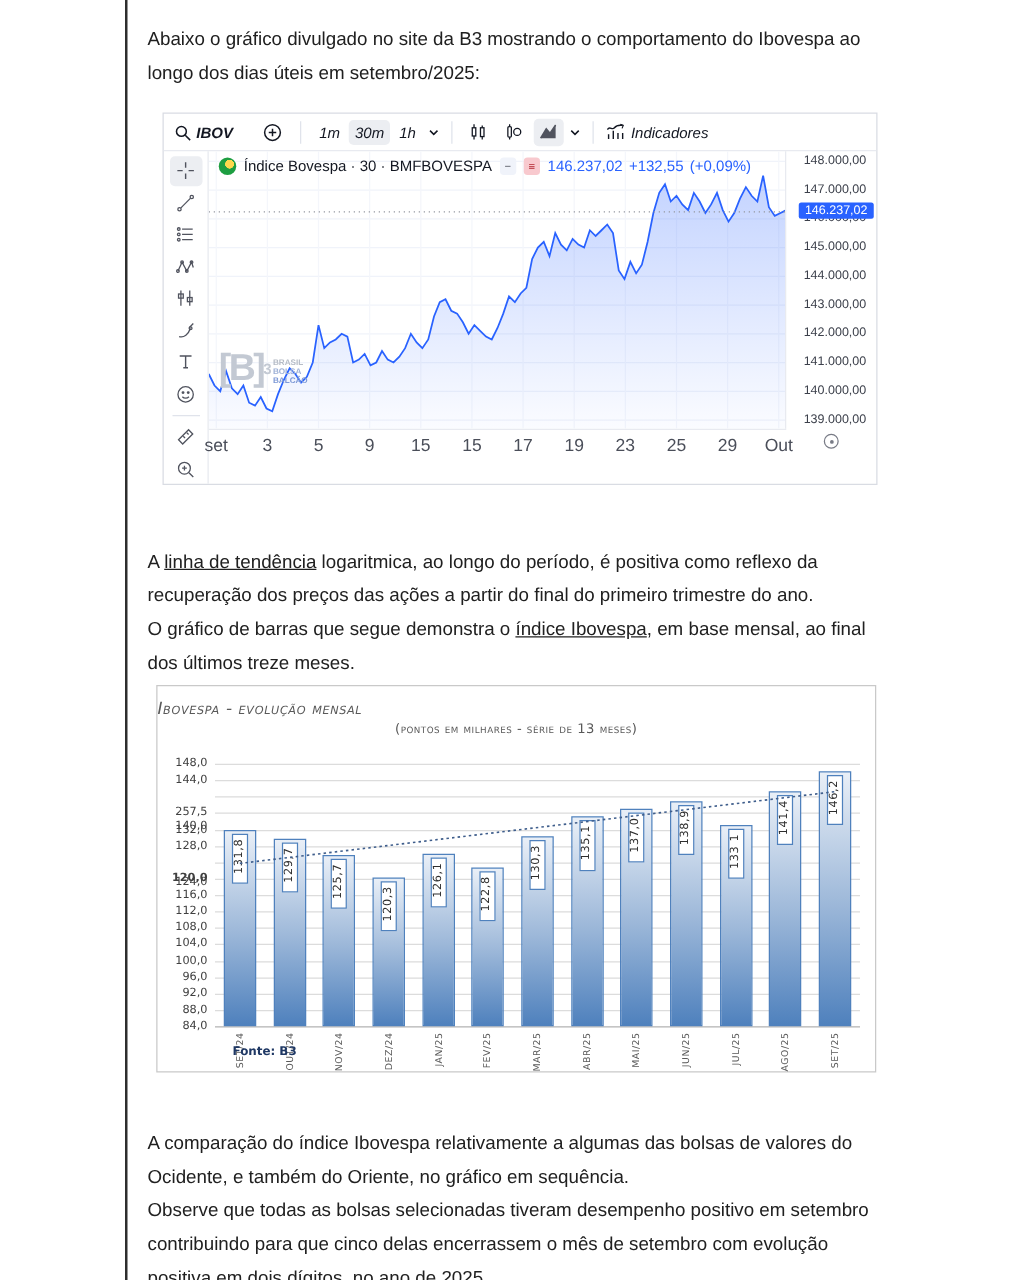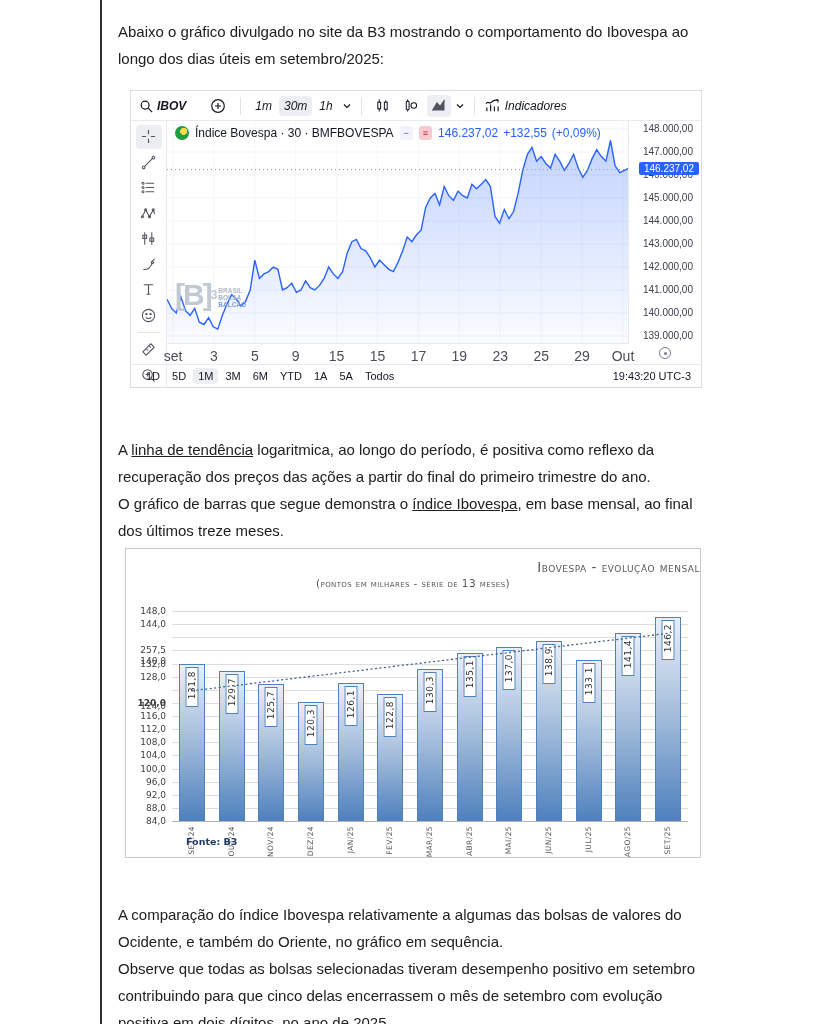--- a/index.html
+++ b/index.html
@@ -47,22 +47,22 @@
   .tv-clockbtn i{width:3px;height:3px;background:#787b86;border-radius:50%;}
   .tv-bottom{position:absolute;left:0;right:0;top:273px;height:23px;border-top:1px solid #e8eaf0;
       display:flex;align-items:center;font-size:11px;padding:0 10px;box-sizing:border-box;gap:2px;color:#131722;}
   .tv-range{padding:2px 5px;border-radius:4px;}
   .tv-range.active{background:#eceef2;}
   .tv-clock{position:absolute;right:10px;font-size:11px;}
 
   
   .bar-panel{position:absolute;left:125px;top:548px;width:576px;height:310px;border:1px solid #c9c9c9;
       background:#fff;box-sizing:border-box;font-family:"DejaVu Sans",sans-serif;}
-  .bc-title{position:absolute;left:0;top:10px;width:100%;text-align:right;font-variant:small-caps;
-      font-size:13.5px;color:#595959;letter-spacing:.5px;}
+  .bc-title{position:absolute;left:0;top:10px;width:100%;text-align:left;font-variant:small-caps;
+      font-size:13.5px;color:#595959;letter-spacing:.5px;font-style:italic;}
   .bc-sub{position:absolute;left:0;top:28px;width:100%;text-align:center;font-variant:small-caps;
       font-size:10.5px;color:#595959;letter-spacing:.4px;}
   .bc-grid{position:absolute;height:1px;background:#dcdcdc;}
   .bc-base{position:absolute;height:1px;background:#b3b3b3;}
   .bc-ytick{position:absolute;width:38px;left:2px;text-align:right;font-size:9px;color:#404040;}
   .bc-bar{position:absolute;background:linear-gradient(to bottom,#e9eff7 0%,#9db8d9 52%,#4f81bd 100%);
       border:1px solid #4f81bd;box-sizing:border-box;}
   .vtext{display:inline-block;writing-mode:vertical-rl;transform:rotate(180deg);white-space:nowrap;line-height:1;}
   .bc-vlabel{position:absolute;top:2px;left:50%;transform:translateX(-50%);background:#fff;
       border:1px solid #4f81bd;padding:3px 1px;}
@@ -299,34 +299,20 @@
         <span class="tv-time" style="left: 292.364px;">19</span>
         <span class="tv-time" style="left: 333.273px;">23</span>
         <span class="tv-time" style="left: 374.182px;">25</span>
         <span class="tv-time" style="left: 415.091px;">29</span>
         <span class="tv-time" style="left: 456px;">Out</span>
       </div>
     <span class="tv-clockbtn">
         <i></i>
       </span>
 
-    <div class="tv-bottom">
-      <span id="tv-ranges" style="display:flex;gap:2px;">
-          <span class="tv-range">1D</span>
-          <span class="tv-range">5D</span>
-          <span class="tv-range active">1M</span>
-          <span class="tv-range">3M</span>
-          <span class="tv-range">6M</span>
-          <span class="tv-range">YTD</span>
-          <span class="tv-range">1A</span>
-          <span class="tv-range">5A</span>
-          <span class="tv-range">Todos</span>
-        </span>
-      <span class="tv-clock">19:43:20 UTC-3</span>
-    </div>
   </div>
 
   <div class="para" style="top:436px;">
     <p><span>A </span><span class="u">linha de tendência</span><span> logaritmica, ao longo do período, é positiva como reflexo da recuperação dos preços das ações a partir do final do primeiro trimestre do ano.</span></p>
     <p><span>O gráfico de barras que segue demonstra o </span><span class="u">índice Ibovespa</span><span>, em base mensal, ao final dos últimos treze meses.</span></p>
   </div>
 
   <div class="bar-panel">
     <div class="bc-title">Ibovespa - evolução mensal</div>
     <div class="bc-sub">(pontos em milhares - série de 13 meses)</div>

